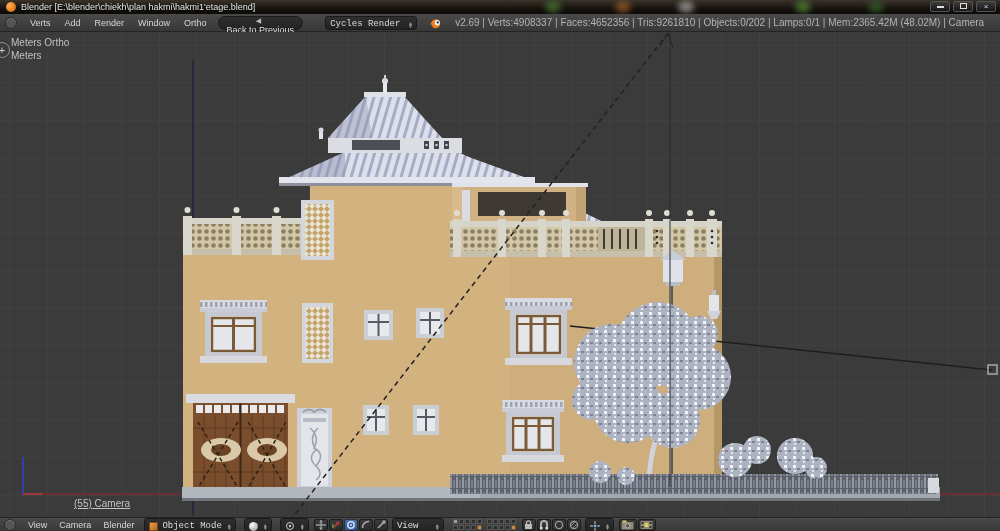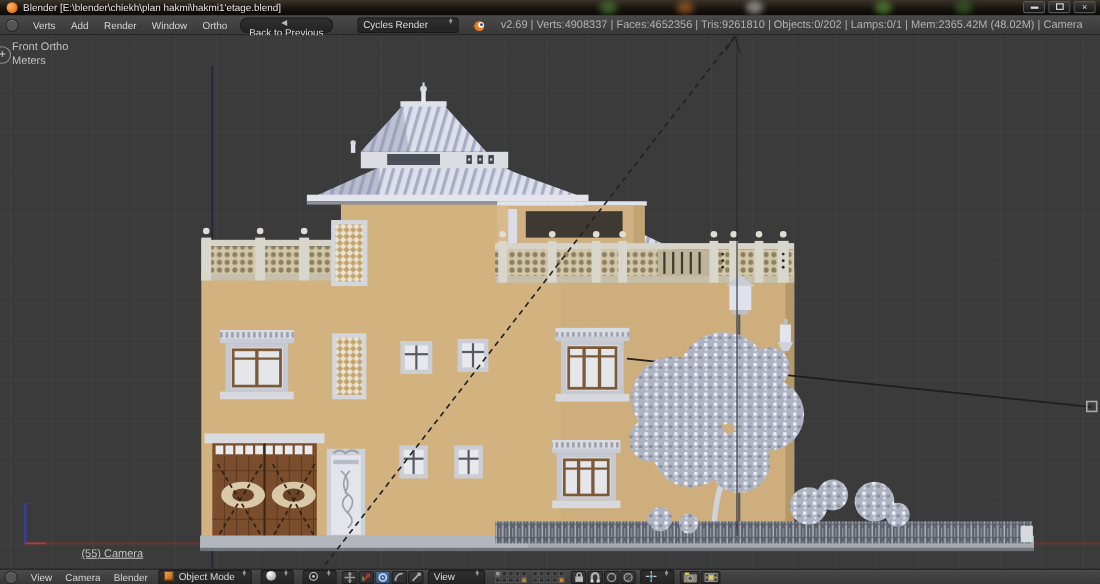--- a/index.html
+++ b/index.html
@@ -25,21 +25,21 @@
   
   .menubar{position:absolute;left:0;top:14px;width:1000px;height:18px;
     background:linear-gradient(#4a4a4a,#383838);border-bottom:1px solid #242424;
     display:flex;align-items:center;color:#d6d6d6;font-size:9px;}
   .menubar .menu-item{padding:0 7px;cursor:default;}
   .circle-btn{width:12px;height:12px;border-radius:50%;background:#555;border:1px solid #2a2a2a;
     margin:0 6px 0 5px;box-shadow:inset 0 1px 0 #777;}
   .btn{background:linear-gradient(#2f2f2f,#232323);border:1px solid #1a1a1a;border-radius:8px;
     color:#ddd;height:14px;display:flex;align-items:center;padding:0 8px;margin:0 4px;font-size:9px;flex-direction:column;}
   .dd{background:linear-gradient(#2f2f2f,#232323);border:1px solid #1a1a1a;border-radius:3px;
-    color:#ddd;height:14px;display:flex;align-items:flex-start;padding:0 4px;margin:0 4px;font-size:9px;gap:4px;}
+    color:#ddd;height:14px;display:flex;align-items:flex-end;padding:0 4px;margin:0 4px;font-size:9px;gap:4px;font-family:Liberation Mono, monospace;}
   .updn{display:flex;flex-direction:column;line-height:3px;font-size:5px;color:#999;margin-left:2px;}
   .stats{color:#b2b2b2;margin-left:14px;white-space:nowrap;font-size:10px;}
   .blogo{width:12px;height:12px;margin-left:8px;}
 
   
   .viewport{position:absolute;left:0;top:32px;width:1000px;height:485px;background:var(--viewport-bg,#3b3b3b);}
   .vp-label{position:absolute;color:#c2c2c2;font-size:10px;z-index:5;}
   .plus-btn{position:absolute;left:-6px;top:10px;width:16px;height:16px;border:1px solid #909090;
     border-radius:50%;color:#cfcfcf;font-size:11px;line-height:14px;text-align:center;z-index:5;background:rgba(60,60,60,.6);}
 
@@ -423,21 +423,21 @@
           <circle cx="600" cy="440" r="11" fill="url(#leaf)"></circle>
           <circle cx="626" cy="444" r="9" fill="url(#leaf)"></circle>
         </g>
       </g>
 
       <line x1="670" y1="0" x2="670" y2="455" stroke="#2c2c33" stroke-width="1"></line>
       <line x1="668" y1="1" x2="282" y2="499" stroke="#222" stroke-width="1.5" stroke-dasharray="5,4"></line>
       <path d="M668 1 L660 14 M668 1 L673 16" stroke="#222" stroke-width="1"></path>
     </svg>
 
-    <div class="vp-label" style="left:11px;top:5px;">Front Ortho</div>
+    <div class="vp-label" style="left:11px;top:5px;">Meters Ortho</div>
     <div class="vp-label" style="left:11px;top:18px;">Meters</div>
     <div class="vp-label" style="left:74px;top:466px;text-decoration:underline;">(55) Camera</div>
     <div class="plus-btn">+</div>
   </div>
 
   <div class="footer">
     <span class="circle-btn" style="margin-left:4px;"></span>
     <span class="menu-item">View</span>
     <span class="menu-item">Camera</span>
     <span class="menu-item">Blender</span>

